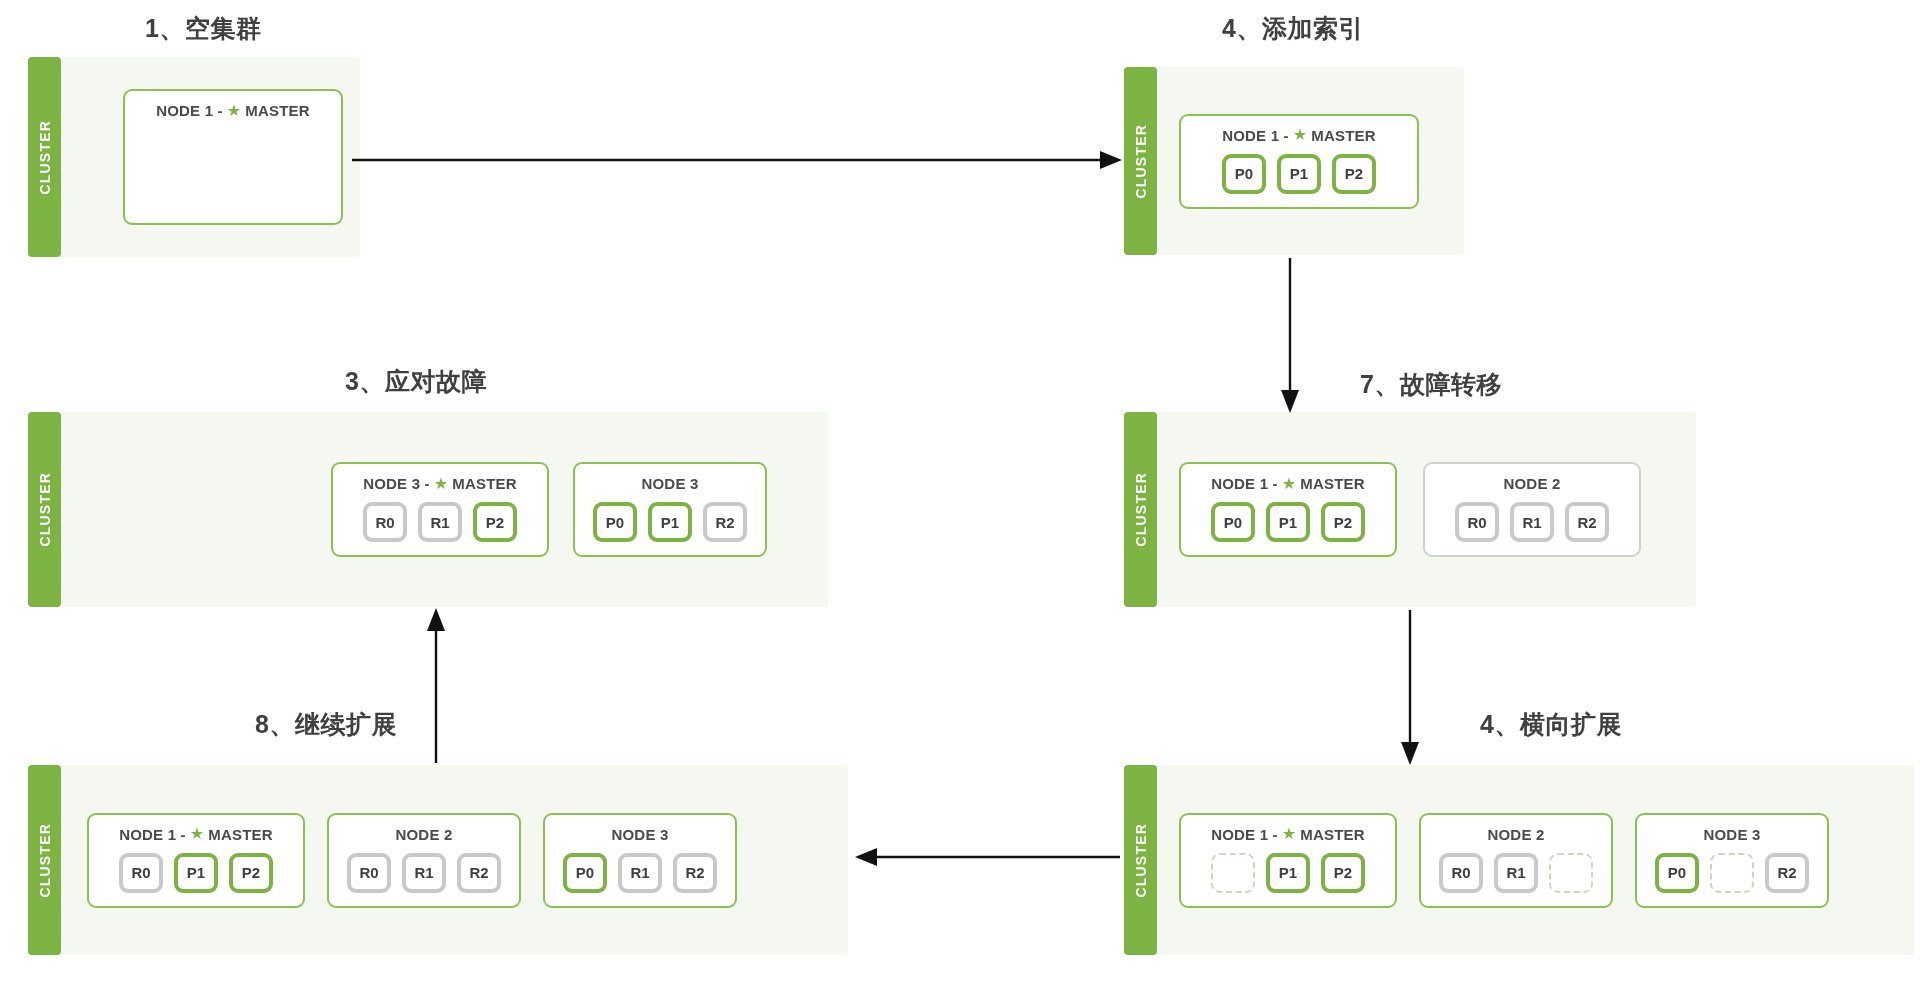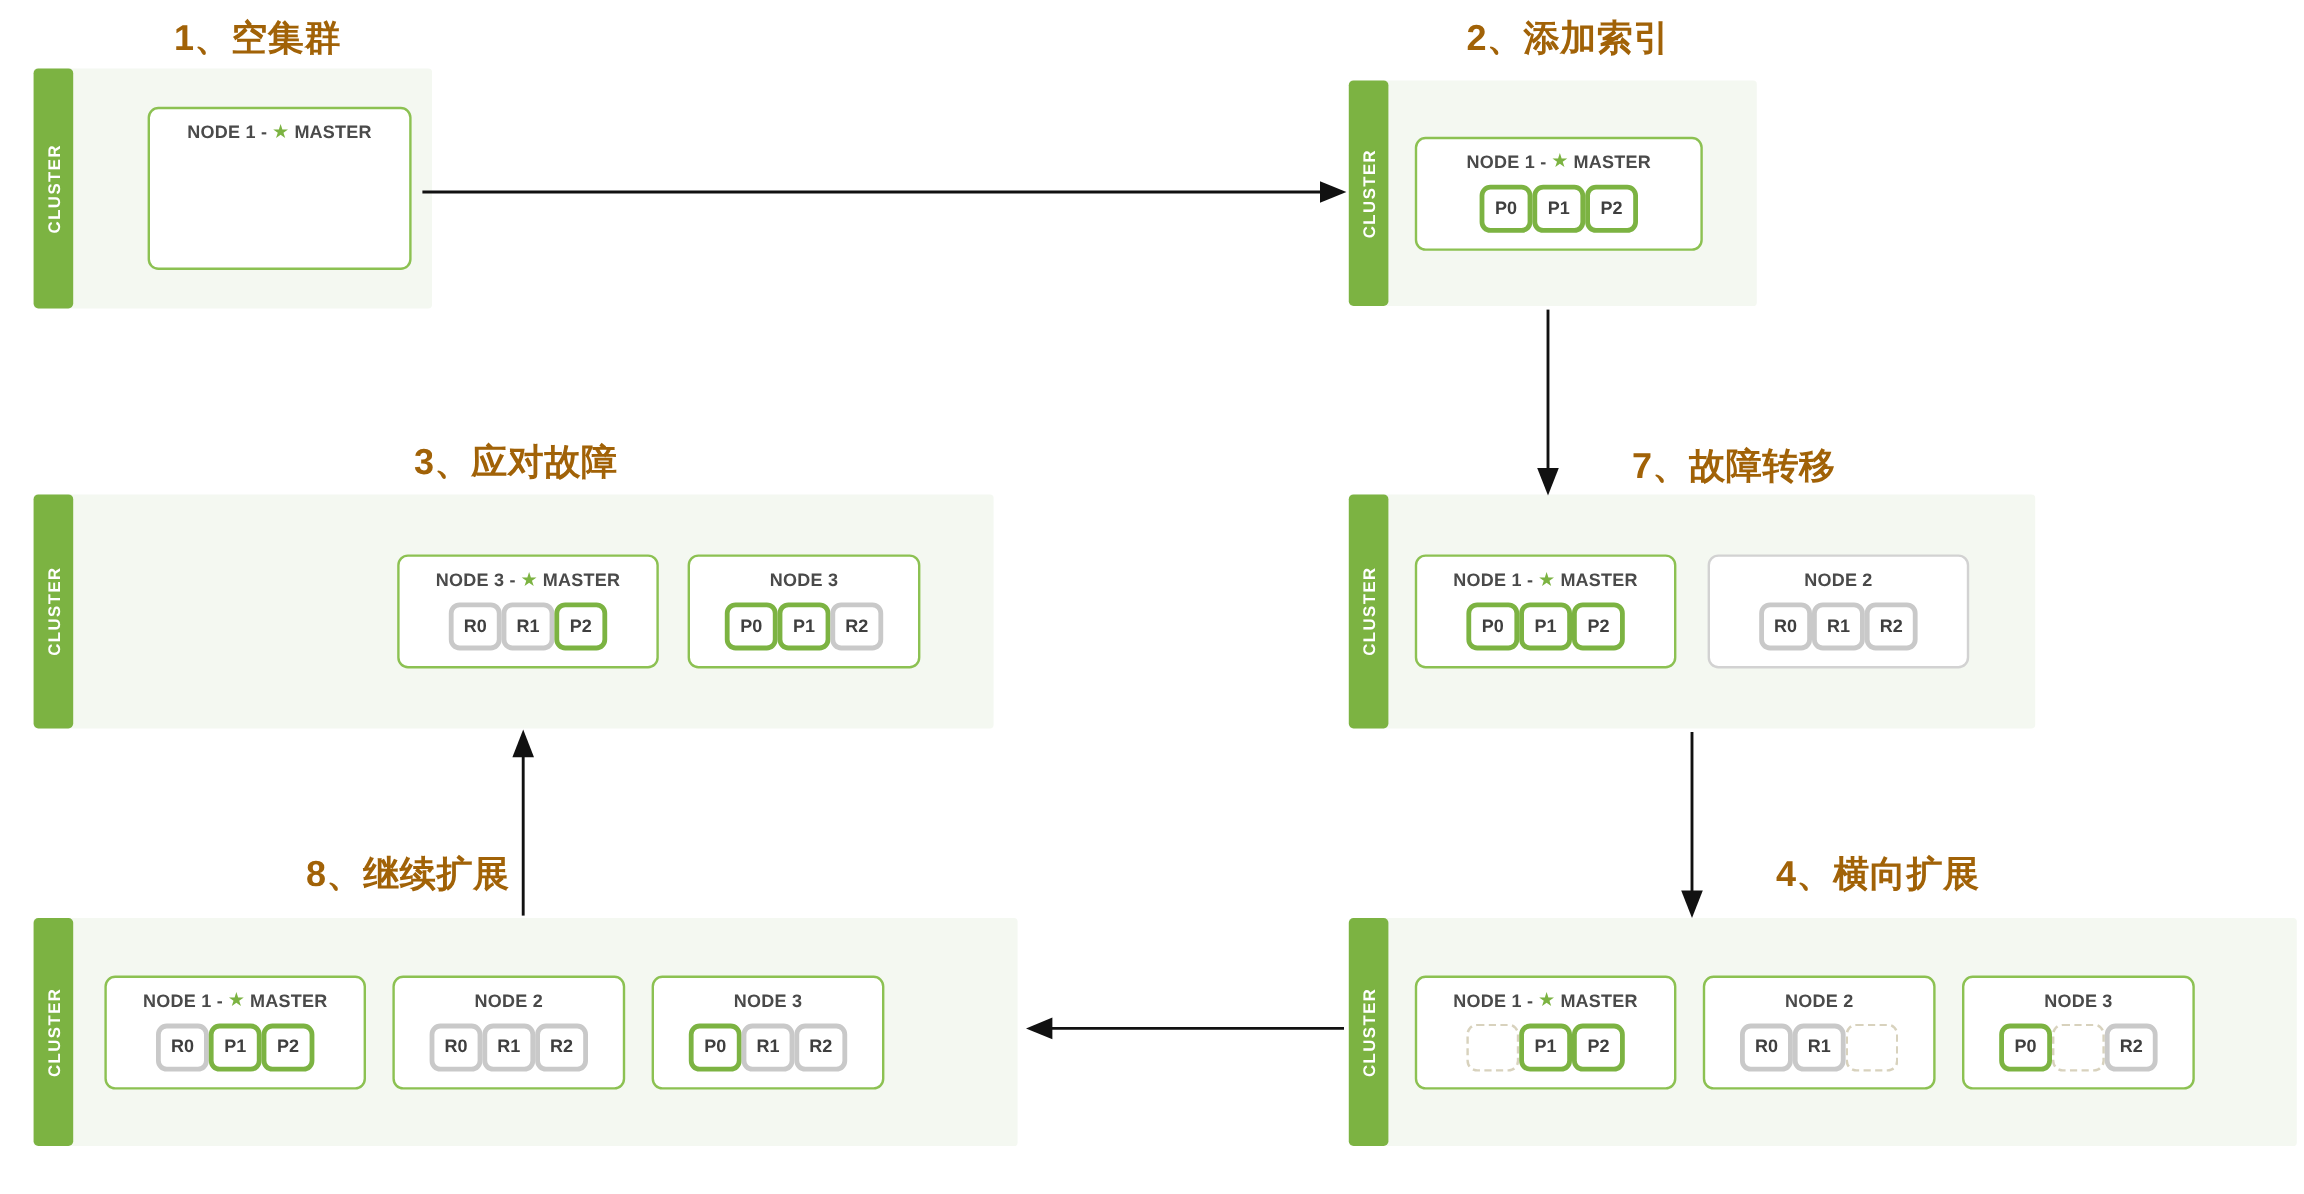--- a/index.html
+++ b/index.html
@@ -4,23 +4,23 @@
 <style>
   html,body{margin:0;padding:0;background:#ffffff;}
   body{
     width:1920px;height:995px;position:relative;overflow:hidden;
     font-family:"Liberation Sans","DejaVu Sans",sans-serif;
   }
 
   
   .panel-title{
     position:absolute;
-    font-size:30px;
+    font-size:25px;
     font-weight:bold;
-    color:#a16207;
+    color:#404040;
     white-space:nowrap;
     letter-spacing:.5px;
   }
 
   
   .cluster{
     position:absolute;
     display:flex;
     align-items:stretch;
     background:#f4f8f1;
@@ -67,21 +67,21 @@
     font-size:15px;
     font-weight:bold;
     color:#4a4a4a;
     white-space:nowrap;
     letter-spacing:.2px;
     display:flex;
     align-items:center;
     gap:4px;
   }
   .node-title .star{ color:#7cb342; font-size:16px; line-height:1; }
-  .shards{ display:flex; margin-top:10px; }
+  .shards{ display:flex; gap:11px; margin-top:10px; }
   .shard{
     width:44px;height:40px;
     border-radius:9px;
     display:flex;align-items:center;justify-content:center;
     font-size:15px;font-weight:bold;color:#3f3f3f;
     background:#ffffff;
     box-sizing:border-box;
   }
   .shard.primary{ border:4px solid #7cb342; }
   .shard.replica{ border:4px solid #c9c9c9; }
@@ -91,21 +91,21 @@
   .node.empty-node{ justify-content:flex-start; }
 
   
   .arrow{ position:absolute; }
   .arrow svg{ display:block; overflow:visible; }
 </style>
 </head>
 <body>
 
 <div class="panel-title" style="left:145px;top:12px;">1、空集群</div>
-<div class="panel-title" style="left:1222px;top:12px;">2、添加索引</div>
+<div class="panel-title" style="left:1222px;top:12px;">4、添加索引</div>
 <div class="panel-title" style="left:345px;top:365px;">3、应对故障</div>
 <div class="panel-title" style="left:1360px;top:368px;">7、故障转移</div>
 <div class="panel-title" style="left:255px;top:708px;">8、继续扩展</div>
 <div class="panel-title" style="left:1480px;top:708px;">4、横向扩展</div>
 
 <div class="cluster" style="left:28px;top:57px;width:332px;height:200px;">
   <div class="cluster-bar">
     <span>CLUSTER</span>
   </div>
   <div class="cluster-body" style="padding:0 0 0 62px;">

